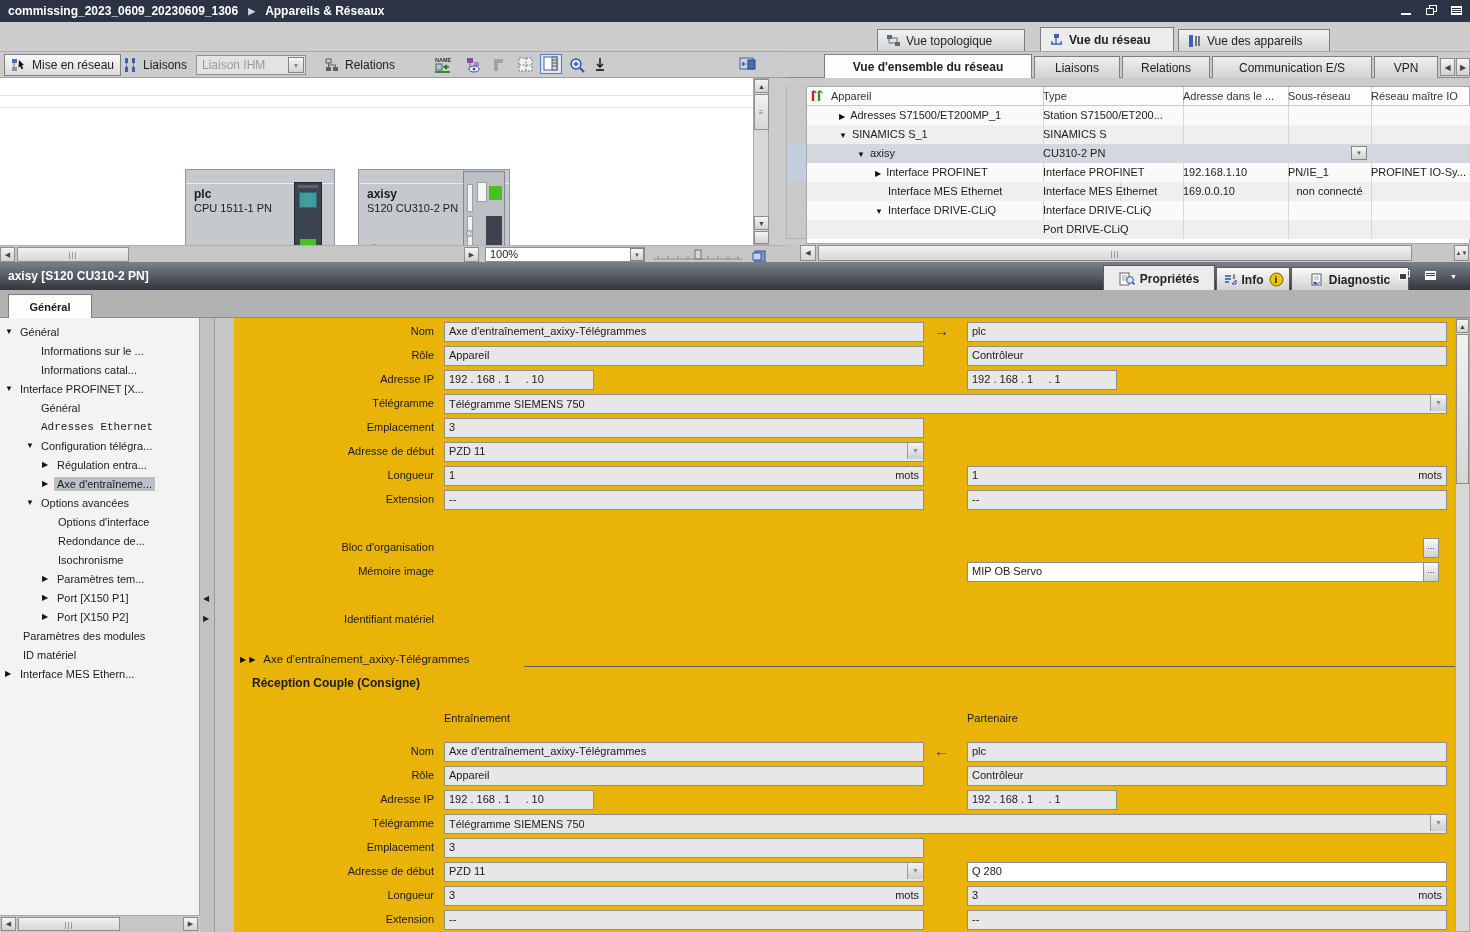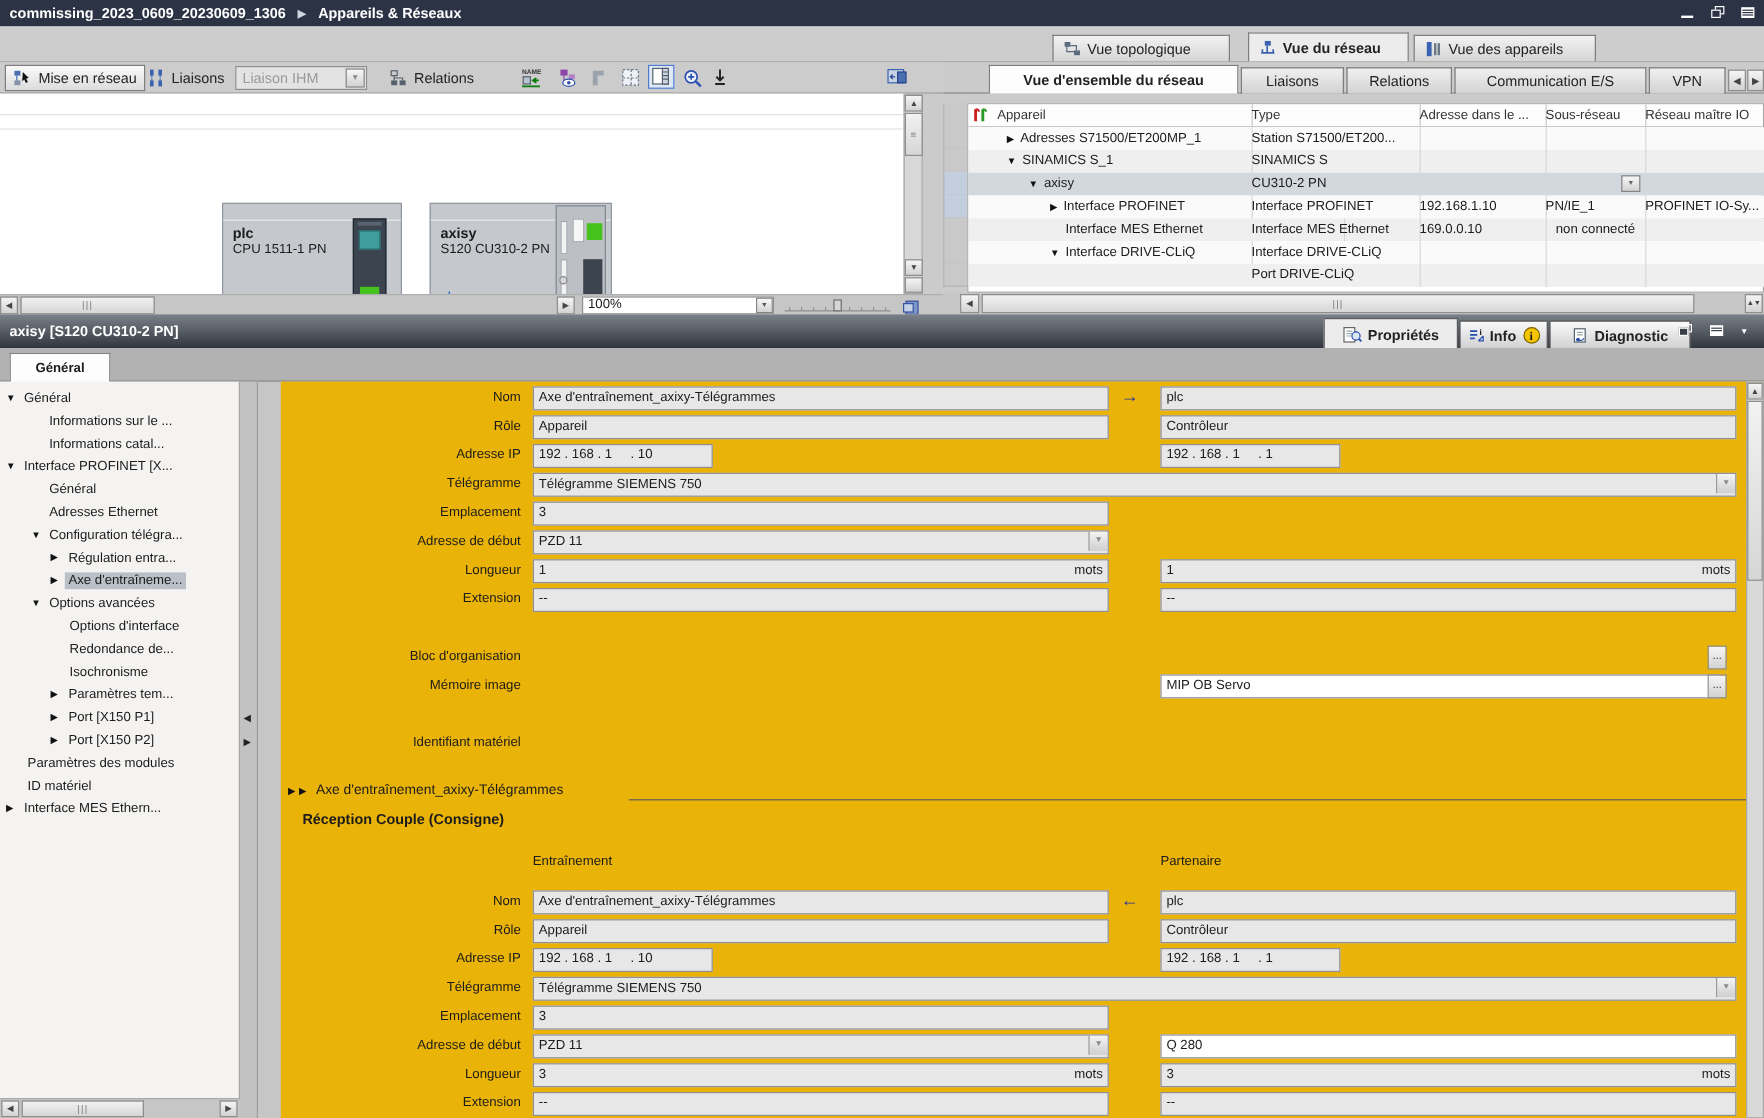--- a/index.html
+++ b/index.html
@@ -441,21 +441,21 @@
       <div class="titem" style="top:42px;left:38px;">
           <span class="tlabel">Informations catal...</span>
         </div>
       <div class="titem" style="top:61px;left:5px;">
           <span class="tri">▼</span>
           <span class="tlabel">Interface PROFINET [X...</span>
         </div>
       <div class="titem" style="top:80px;left:38px;">
           <span class="tlabel">Général</span>
         </div>
-      <div class="titem" style="top:99px;left:38px;">
+      <div class="titem" style="top:99px;left:38px;font-family:Liberation Mono, monospace;">
           <span class="tlabel">Adresses Ethernet</span>
         </div>
       <div class="titem" style="top:118px;left:26px;">
           <span class="tri">▼</span>
           <span class="tlabel">Configuration télégra...</span>
         </div>
       <div class="titem" style="top:137px;left:42px;">
           <span class="tri">▶</span>
           <span class="tlabel">Régulation entra...</span>
         </div>

